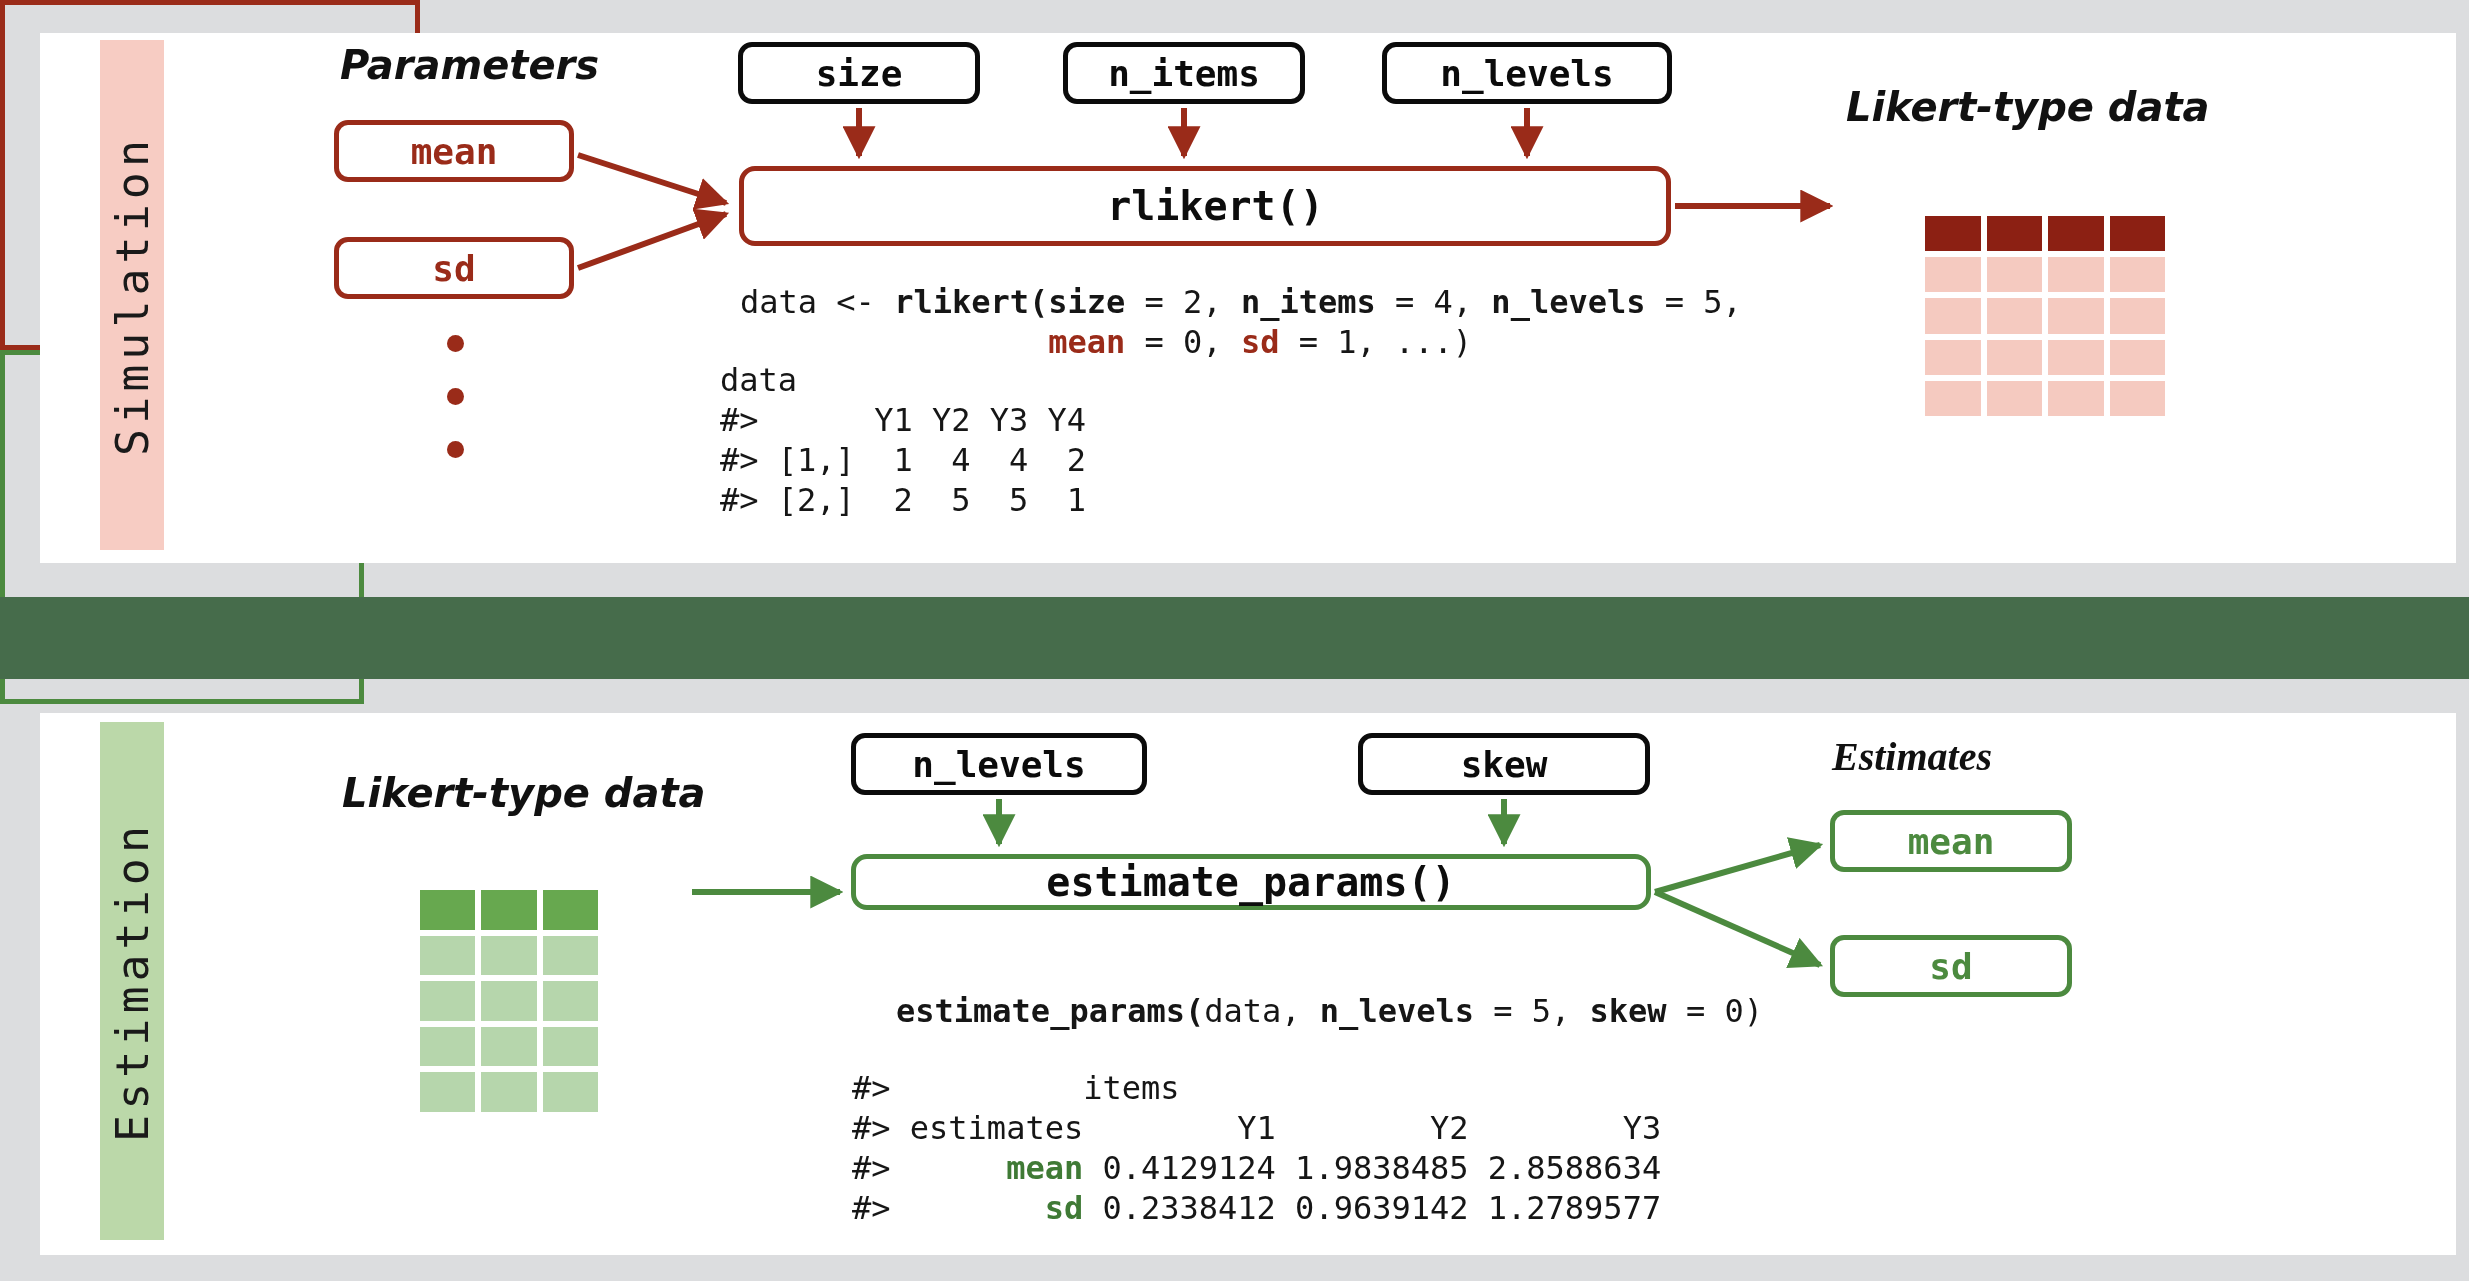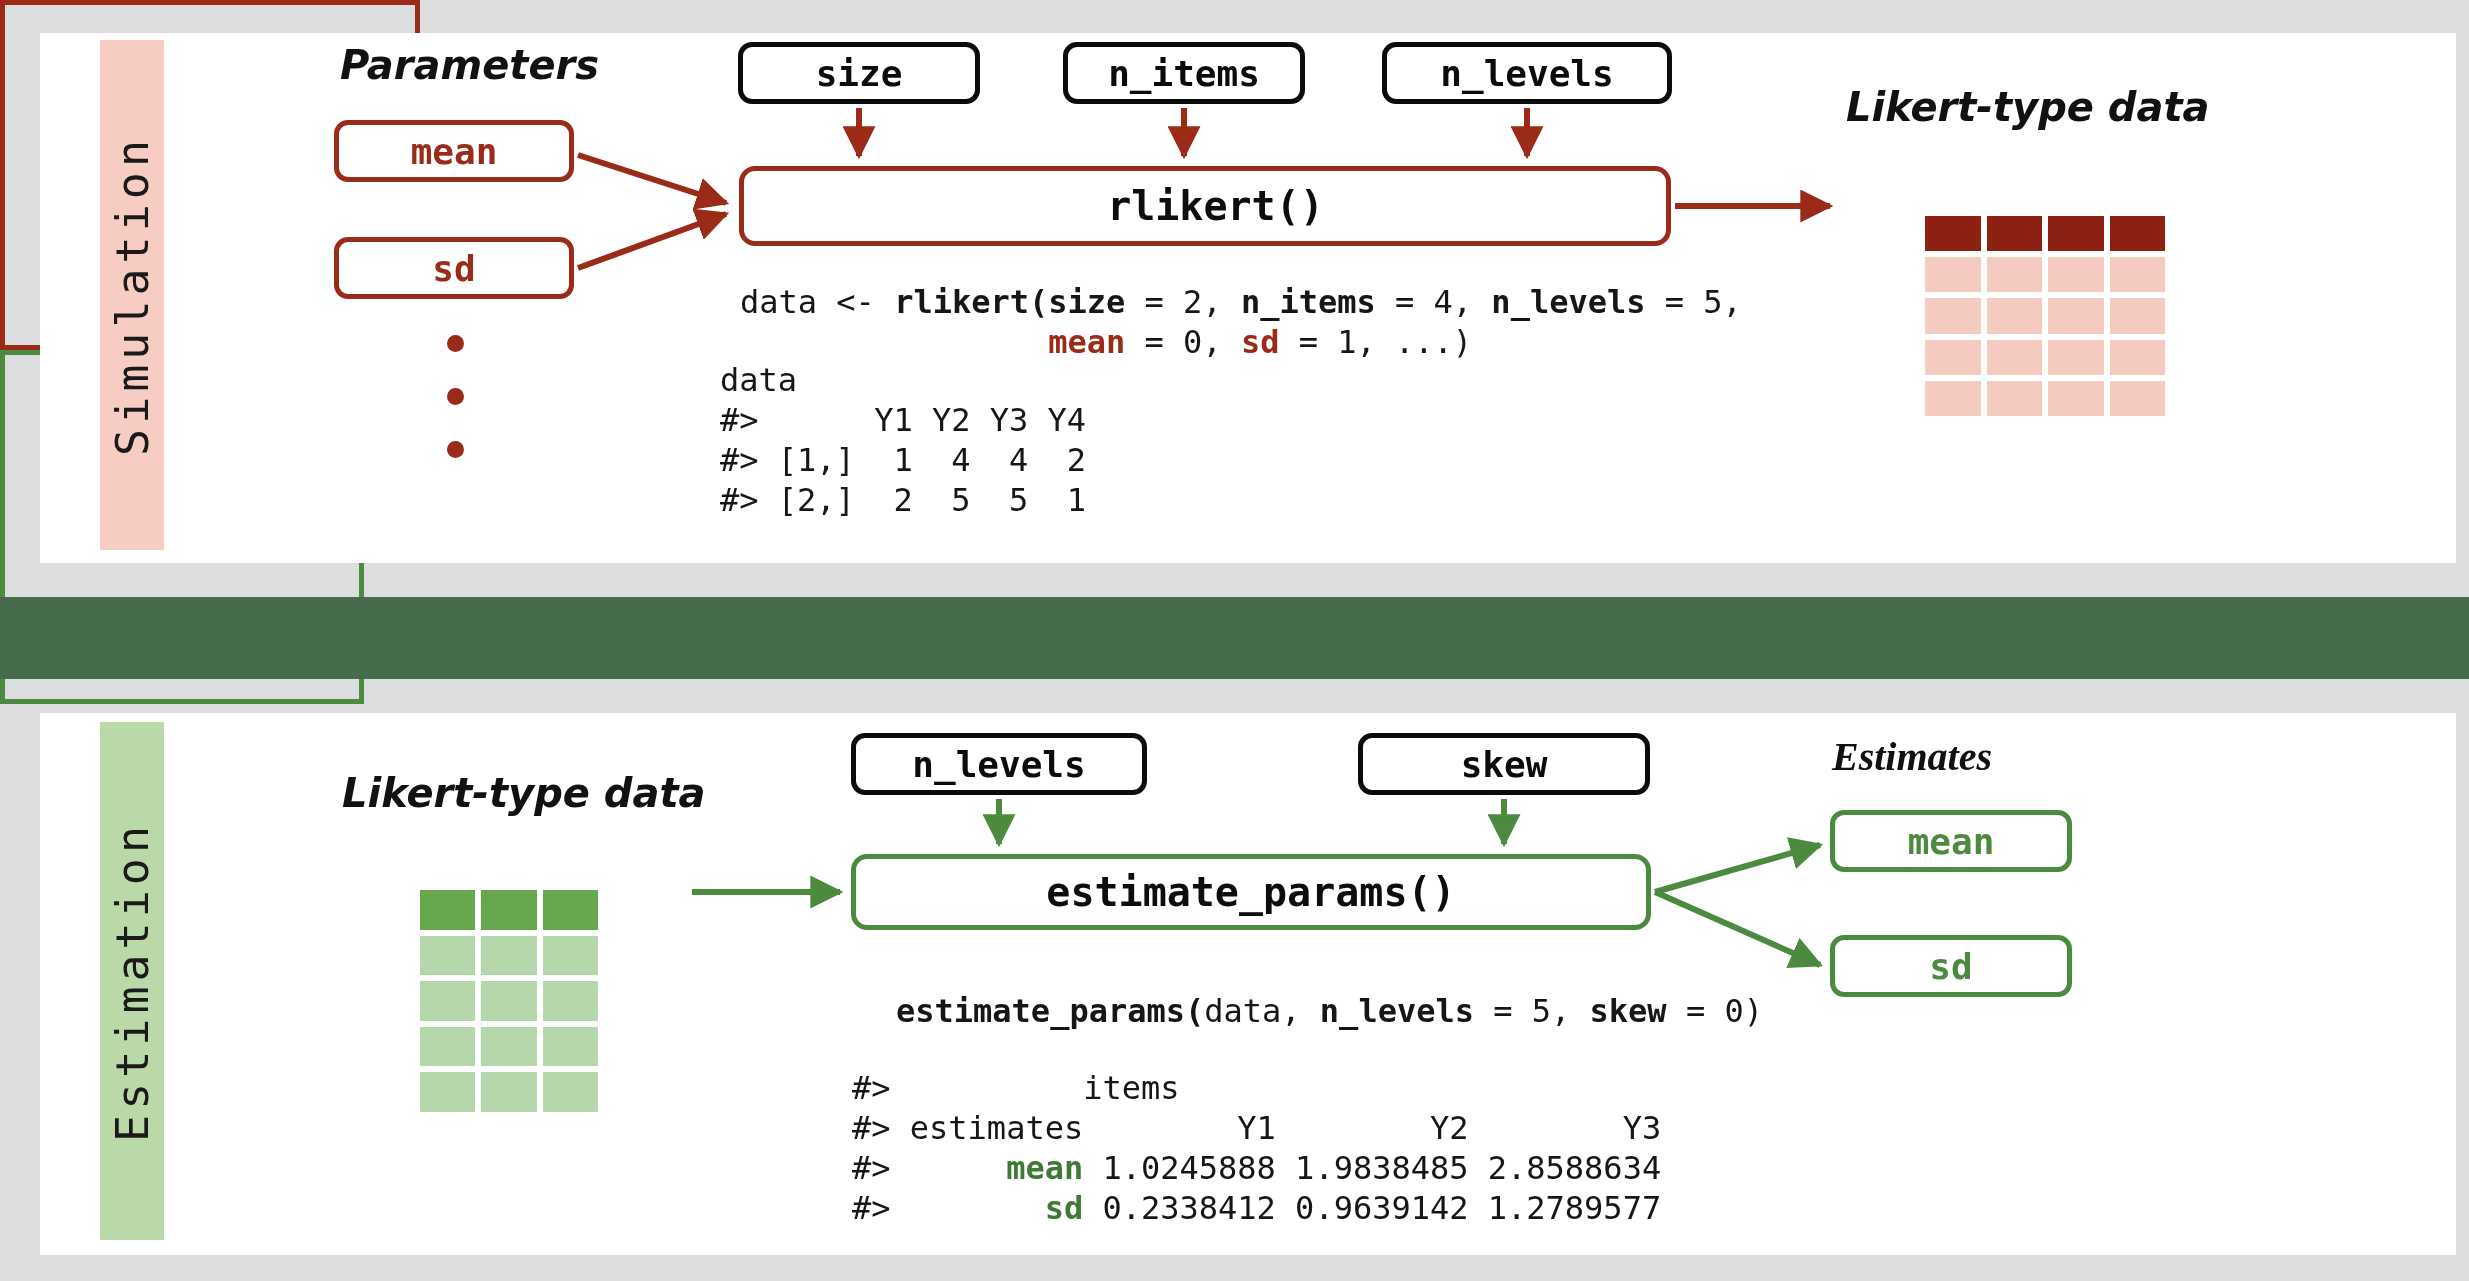--- a/index.html
+++ b/index.html
@@ -246,36 +246,36 @@
     <div class="cell" style="background: rgb(182, 214, 172);"></div>
   </div>
 
 <div class="box box-black" style="left:851px; top:733px; width:296px; height:62px;">
   <span>n_levels</span>
 </div>
 <div class="box box-black" style="left:1358px; top:733px; width:292px; height:62px;">
   <span>skew</span>
 </div>
 
-<div class="box fn-box fn-green" style="left:851px; top:854px; width:800px; height:76px;">
+<div class="box fn-box fn-green" style="left:851px; top:854px; width:800px; height:56px;">
   <span>estimate_params()</span>
 </div>
 
 <div class="box box-green" style="left:1830px; top:810px; width:242px; height:62px;">
   <span>mean</span>
 </div>
 <div class="box box-green" style="left:1830px; top:935px; width:242px; height:62px;">
   <span>sd</span>
 </div>
 
 <div class="code" style="left:852px; top:991px;margin-left:44px;"><span class="kw">estimate_params(</span><span>data</span><span>, </span><span class="kw">n_levels</span><span> = 5, </span><span class="kw">skew</span><span> = 0)</span></div>
 
 <div class="code" style="left:852px; top:1068px;"><span>#&gt;          items</span>
 <span>#&gt; estimates        Y1        Y2        Y3</span>
-<span>#&gt;      </span><span class="grn">mean</span><span> 1.0245888 1.9838485 2.8588634</span>
+<span>#&gt;      </span><span class="grn">mean</span><span> 0.4129124 1.9838485 2.8588634</span>
 <span>#&gt;        </span><span class="grn">sd</span><span> 0.2338412 0.9639142 1.2789577</span></div>
 
 <svg class="arrows">
   <defs>
     <marker id="ar-red" viewBox="0 0 10 10" refX="9" refY="5" markerWidth="5.5" markerHeight="5.5" orient="auto-start-reverse">
       <path d="M 0 0 L 10 5 L 0 10 z" fill="#9a2b19"></path>
     </marker>
     <marker id="ar-green" viewBox="0 0 10 10" refX="9" refY="5" markerWidth="5.5" markerHeight="5.5" orient="auto-start-reverse">
       <path d="M 0 0 L 10 5 L 0 10 z" fill="#4c8a3f"></path>
     </marker>

